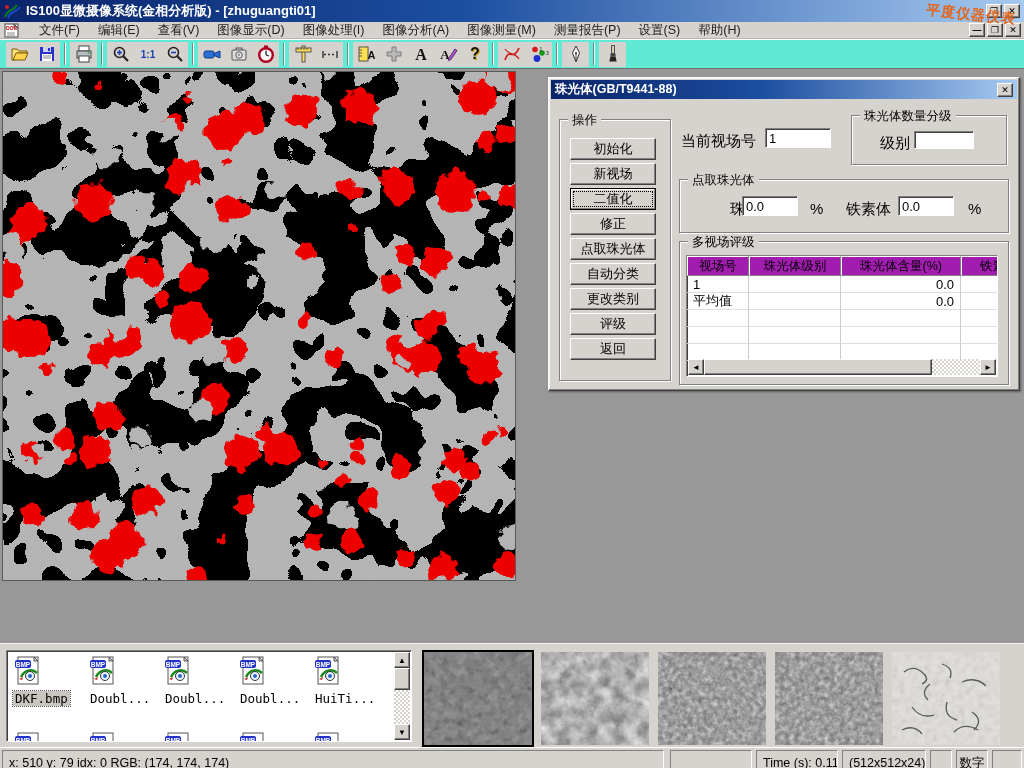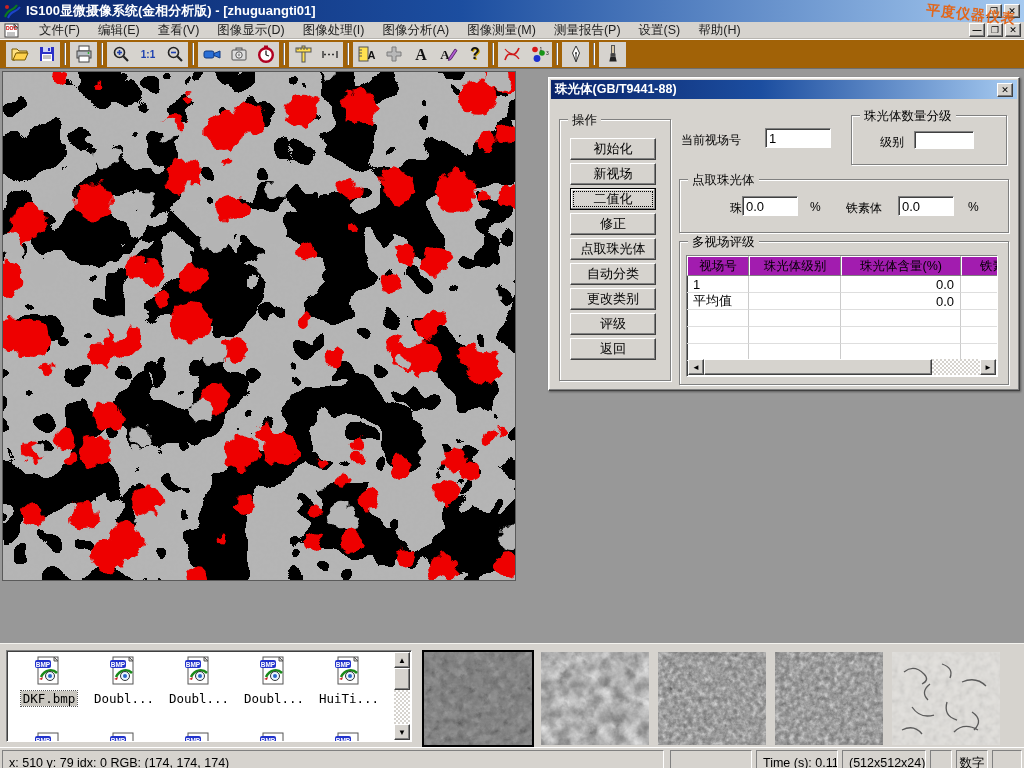--- a/index.html
+++ b/index.html
@@ -15,21 +15,21 @@
     display:flex; align-items:center; justify-content:center; font-size:9px; font-weight:bold; color:#000; margin-left:2px; flex:none; }
   #title-buttons { margin-left:auto; display:flex; }
   #watermark { position:absolute; right:8px; top:6px; color:#e2661a; font-size:14px; font-weight:bold; transform:rotate(6deg); letter-spacing:1px; z-index:60; pointer-events:none; }
 
   #menubar { position:absolute; left:0; top:22px; width:1024px; height:17px; background:#d6d3ce;
     display:flex; align-items:center; gap:0; padding-left:2px; border-bottom:1px solid #b8b5b0;}
   #menubar .doc-icon { width:18px; height:15px; margin:0 8px 0 2px; flex:none; }
   .menu-item { padding:1px 9px; font-size:12.5px; color:#222; white-space:nowrap; }
   #mdi-buttons { margin-left:auto; display:flex; padding-right:3px; }
 
-  #toolbar { position:absolute; left:0; top:39px; width:1024px; height:29px; background:#a16207;
+  #toolbar { position:absolute; left:0; top:39px; width:1024px; height:29px; background:#5eead4;
     border-top:1px solid #fff; display:flex; align-items:center; padding-left:6px; }
   .tb { width:27px; height:25px; background:#d6d3ce; border:1px solid #d6d3ce; display:flex; align-items:center; justify-content:center; }
   .tb svg { width:20px; height:20px; }
   .tb-sep { width:2px; height:22px; margin:0 4px; border-left:1px solid #808080; border-right:1px solid #fff; }
 
   #client { position:absolute; left:0; top:68px; width:1024px; height:575px; background:#989898; border-top:1px solid #6f6f6f; }
 
   #metallograph { position:absolute; left:2px; top:71px; width:514px; height:510px; border:1px solid #5a5a5a; background:#b6b6b6; }
   #metallograph svg { display:block; }
 
@@ -45,21 +45,21 @@
   .groupbox { position:absolute; background:#d6d3ce; }
   .gb-label { position:absolute; top:-8px; left:8px; background:#d6d3ce; padding:0 4px; font-size:12.5px; white-space:nowrap; }
 
   .btn { background:#d6d3ce; border:1px solid; border-color:#fff #404040 #404040 #fff; box-shadow: inset -1px -1px 0 #808080;
     font-size:13px; display:flex; align-items:center; justify-content:center; white-space:nowrap; }
   .op-btn { position:absolute; left:10px; width:86px; height:22px; }
   .btn.focused { border:1px solid #000; box-shadow: inset -1px -1px 0 #808080, inset 1px 1px 0 #fff; outline:1px dotted #000; outline-offset:-4px; }
 
   .field { background:#fff; border:1px solid; border-color:#808080 #fff #fff #808080; box-shadow: inset 1px 1px 0 #404040;
     font-family:"Liberation Sans",sans-serif; font-size:13px; padding:1px 3px; }
-  .dlabel { position:absolute; font-size:12px; white-space:nowrap; }
+  .dlabel { position:absolute; font-size:15px; white-space:nowrap; }
 
   
   #mtable { position:absolute; left:6px; top:13px; width:312px; height:122px; background:#fff;
     border:1px solid; border-color:#808080 #fff #fff #808080; box-shadow: inset 1px 1px 0 #404040; overflow:hidden; }
   .thead { display:flex; height:20px; }
   .th { background:#a21caf; border:1px solid; border-color:#fff #808080 #808080 #fff; font-size:12.5px;
     display:flex; align-items:center; justify-content:center; overflow:hidden; white-space:nowrap; flex:none; }
   .trow { display:flex; height:17px; }
   .td { border-right:1px solid #cbcbcb; border-bottom:1px solid #dedede; font-size:13px; padding:0 6px; overflow:hidden; white-space:nowrap; flex:none; display:flex; align-items:center; }
   .td.num { justify-content:flex-end; }
@@ -70,21 +70,21 @@
   .sb-btn { width:16px; height:16px; flex:none; background:#d6d3ce; border:1px solid; border-color:#fff #404040 #404040 #fff; box-shadow: inset -1px -1px 0 #808080;
     display:flex; align-items:center; justify-content:center; font-size:8px; color:#000; }
   .sb-track { flex:1; background:repeating-conic-gradient(#ffffff 0% 25%, #d6d3ce 0% 50%) 0 0/4px 4px; }
   .sb-thumb-h { width:228px; flex:none; background:#d6d3ce; border:1px solid; border-color:#fff #404040 #404040 #fff; box-shadow: inset -1px -1px 0 #808080; }
   .sb-thumb-v { height:22px; flex:none; background:#d6d3ce; border:1px solid; border-color:#fff #404040 #404040 #fff; box-shadow: inset -1px -1px 0 #808080; }
 
   
   #filepanel { position:absolute; left:0; top:643px; width:1024px; height:104px; background:#d6d3ce; border-top:1px solid #f4f3ef; }
   #filelist { position:absolute; left:6px; top:6px; width:406px; height:92px; background:#fff;
     border:1px solid; border-color:#808080 #fff #fff #808080; box-shadow: inset 1px 1px 0 #404040; overflow:hidden; }
-  .file-item { position:absolute; width:72px; text-align:center; }
+  .file-item { position:absolute; width:72px; text-align:left; }
   .file-item .fname { font-family:"DejaVu Sans Mono","Liberation Mono",monospace; font-size:12.5px; margin-top:1px; display:inline-block; padding:0 2px; }
   .file-item.selected .fname { background:#c9c6bf; outline:1px dotted #555; }
   .bmp-icon { width:32px; height:32px; display:inline-block; }
 
   .thumb-box { position:absolute; top:8px; width:108px; height:93px; background:#777; }
   .thumb-box svg { display:block; width:108px; height:93px; }
   .thumb-box.selected { outline:2px solid #000; }
 
   
   #statusbar { position:absolute; left:0; top:747px; width:1024px; height:21px; background:#d6d3ce; border-top:1px solid #fff; font-size:12.5px; }

